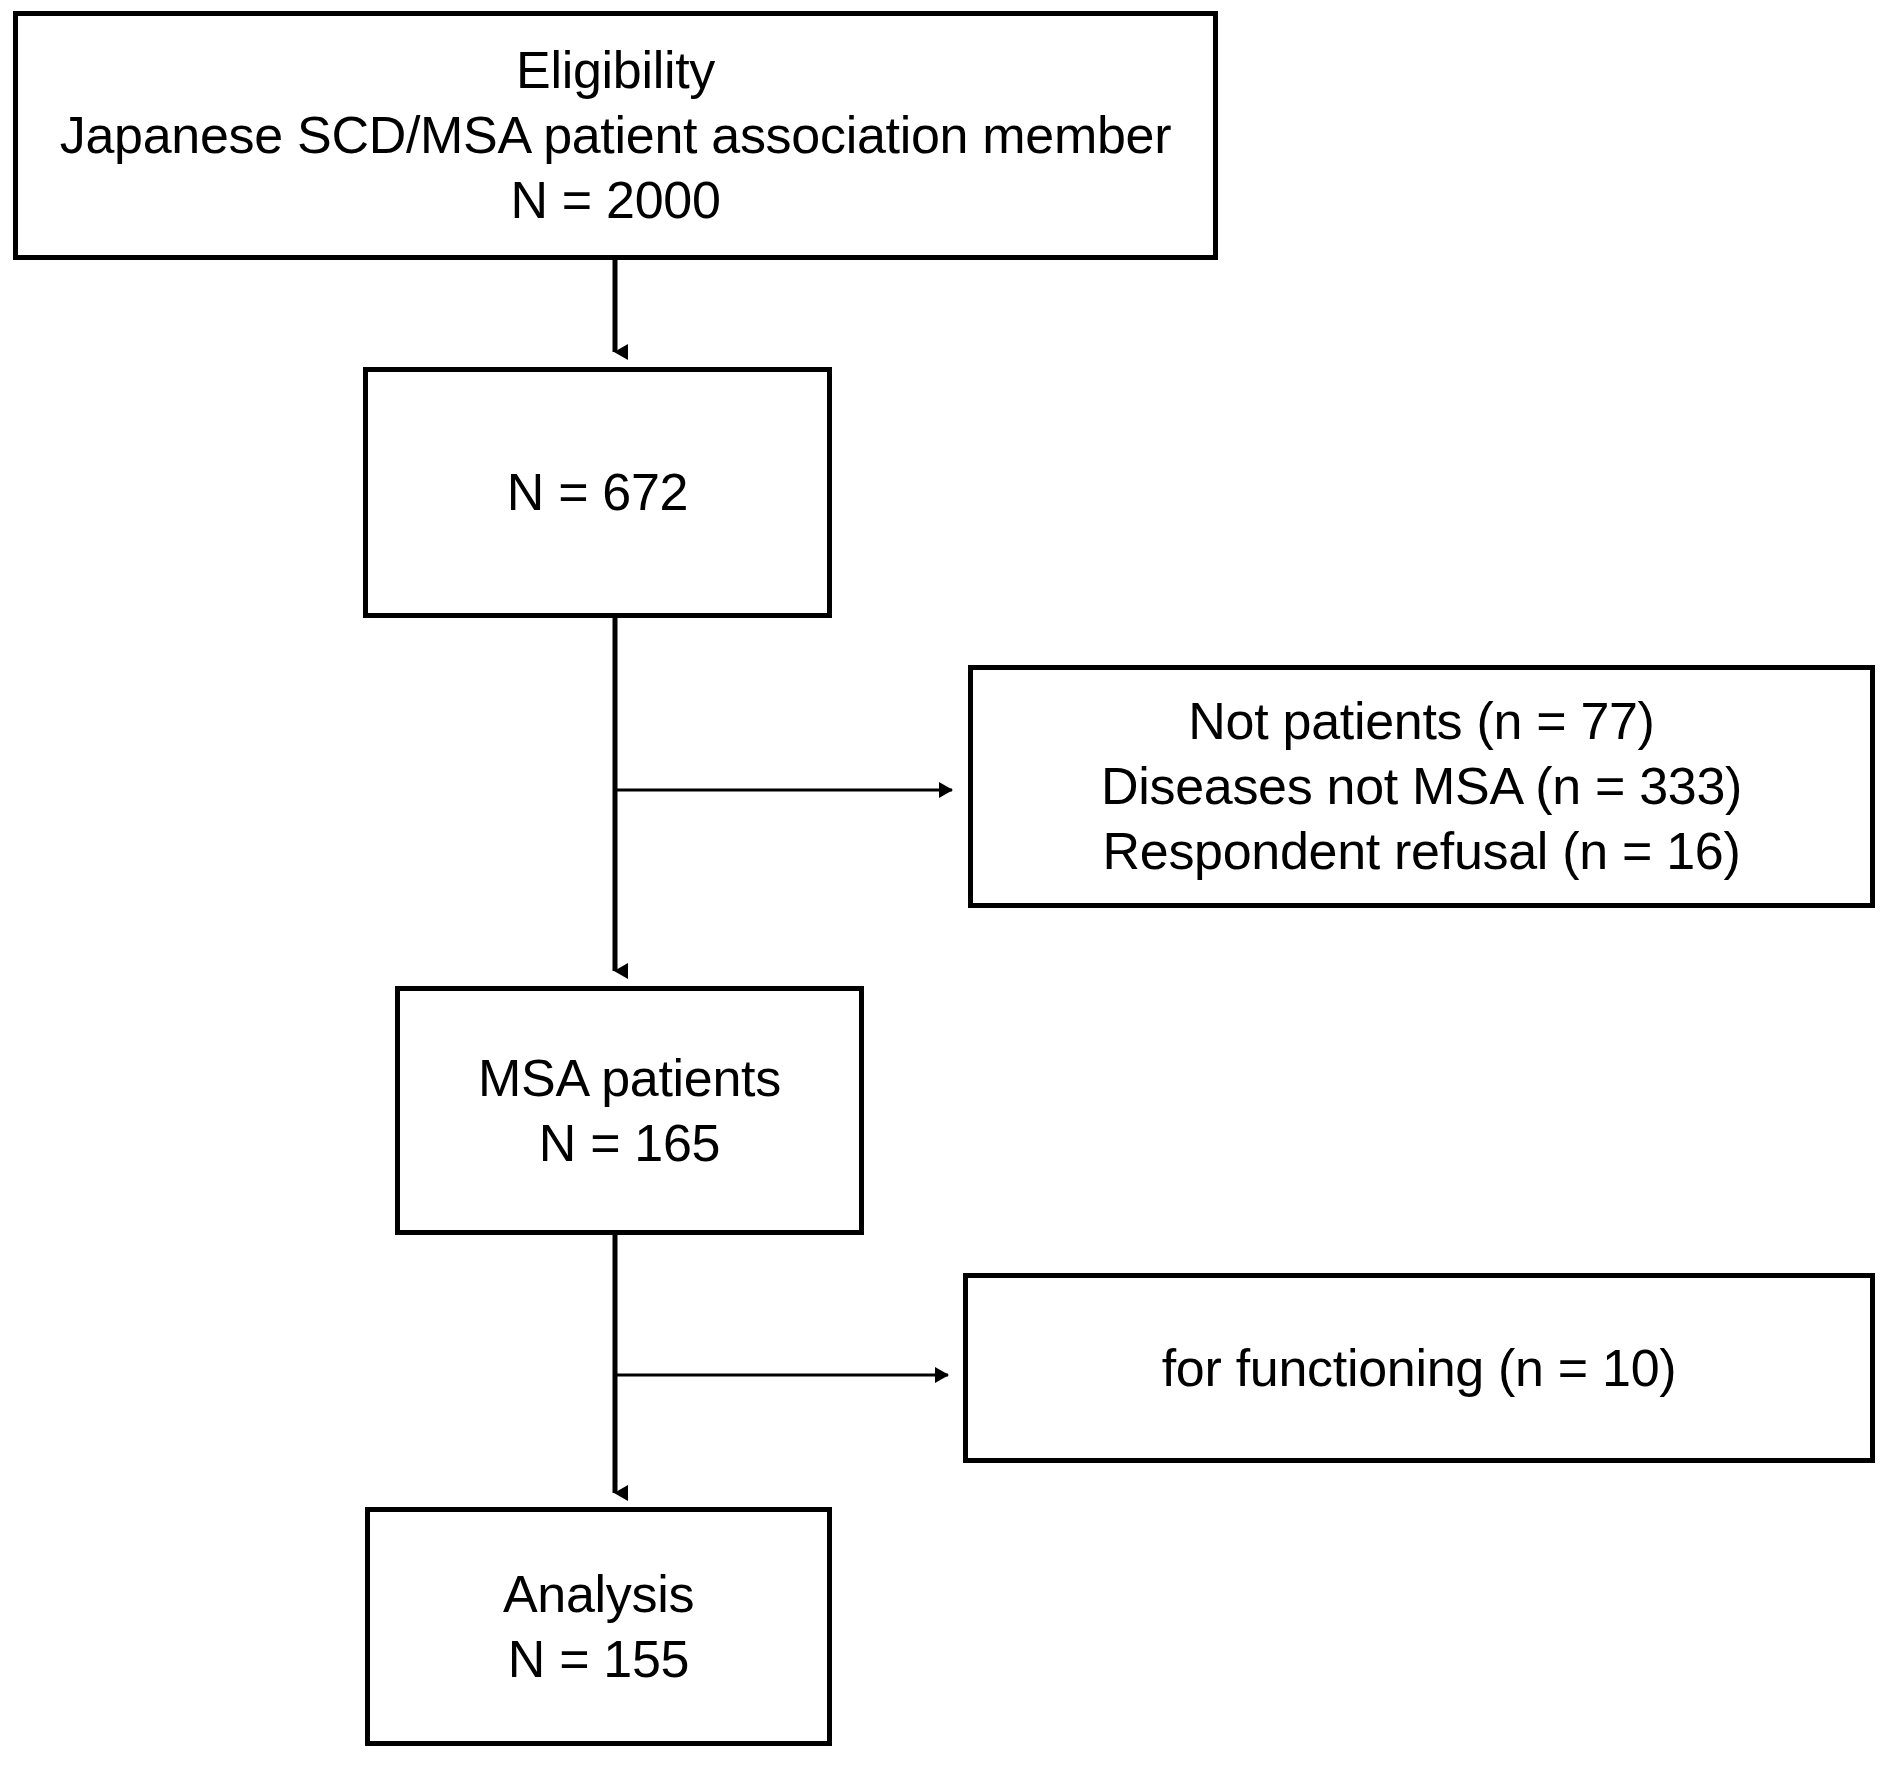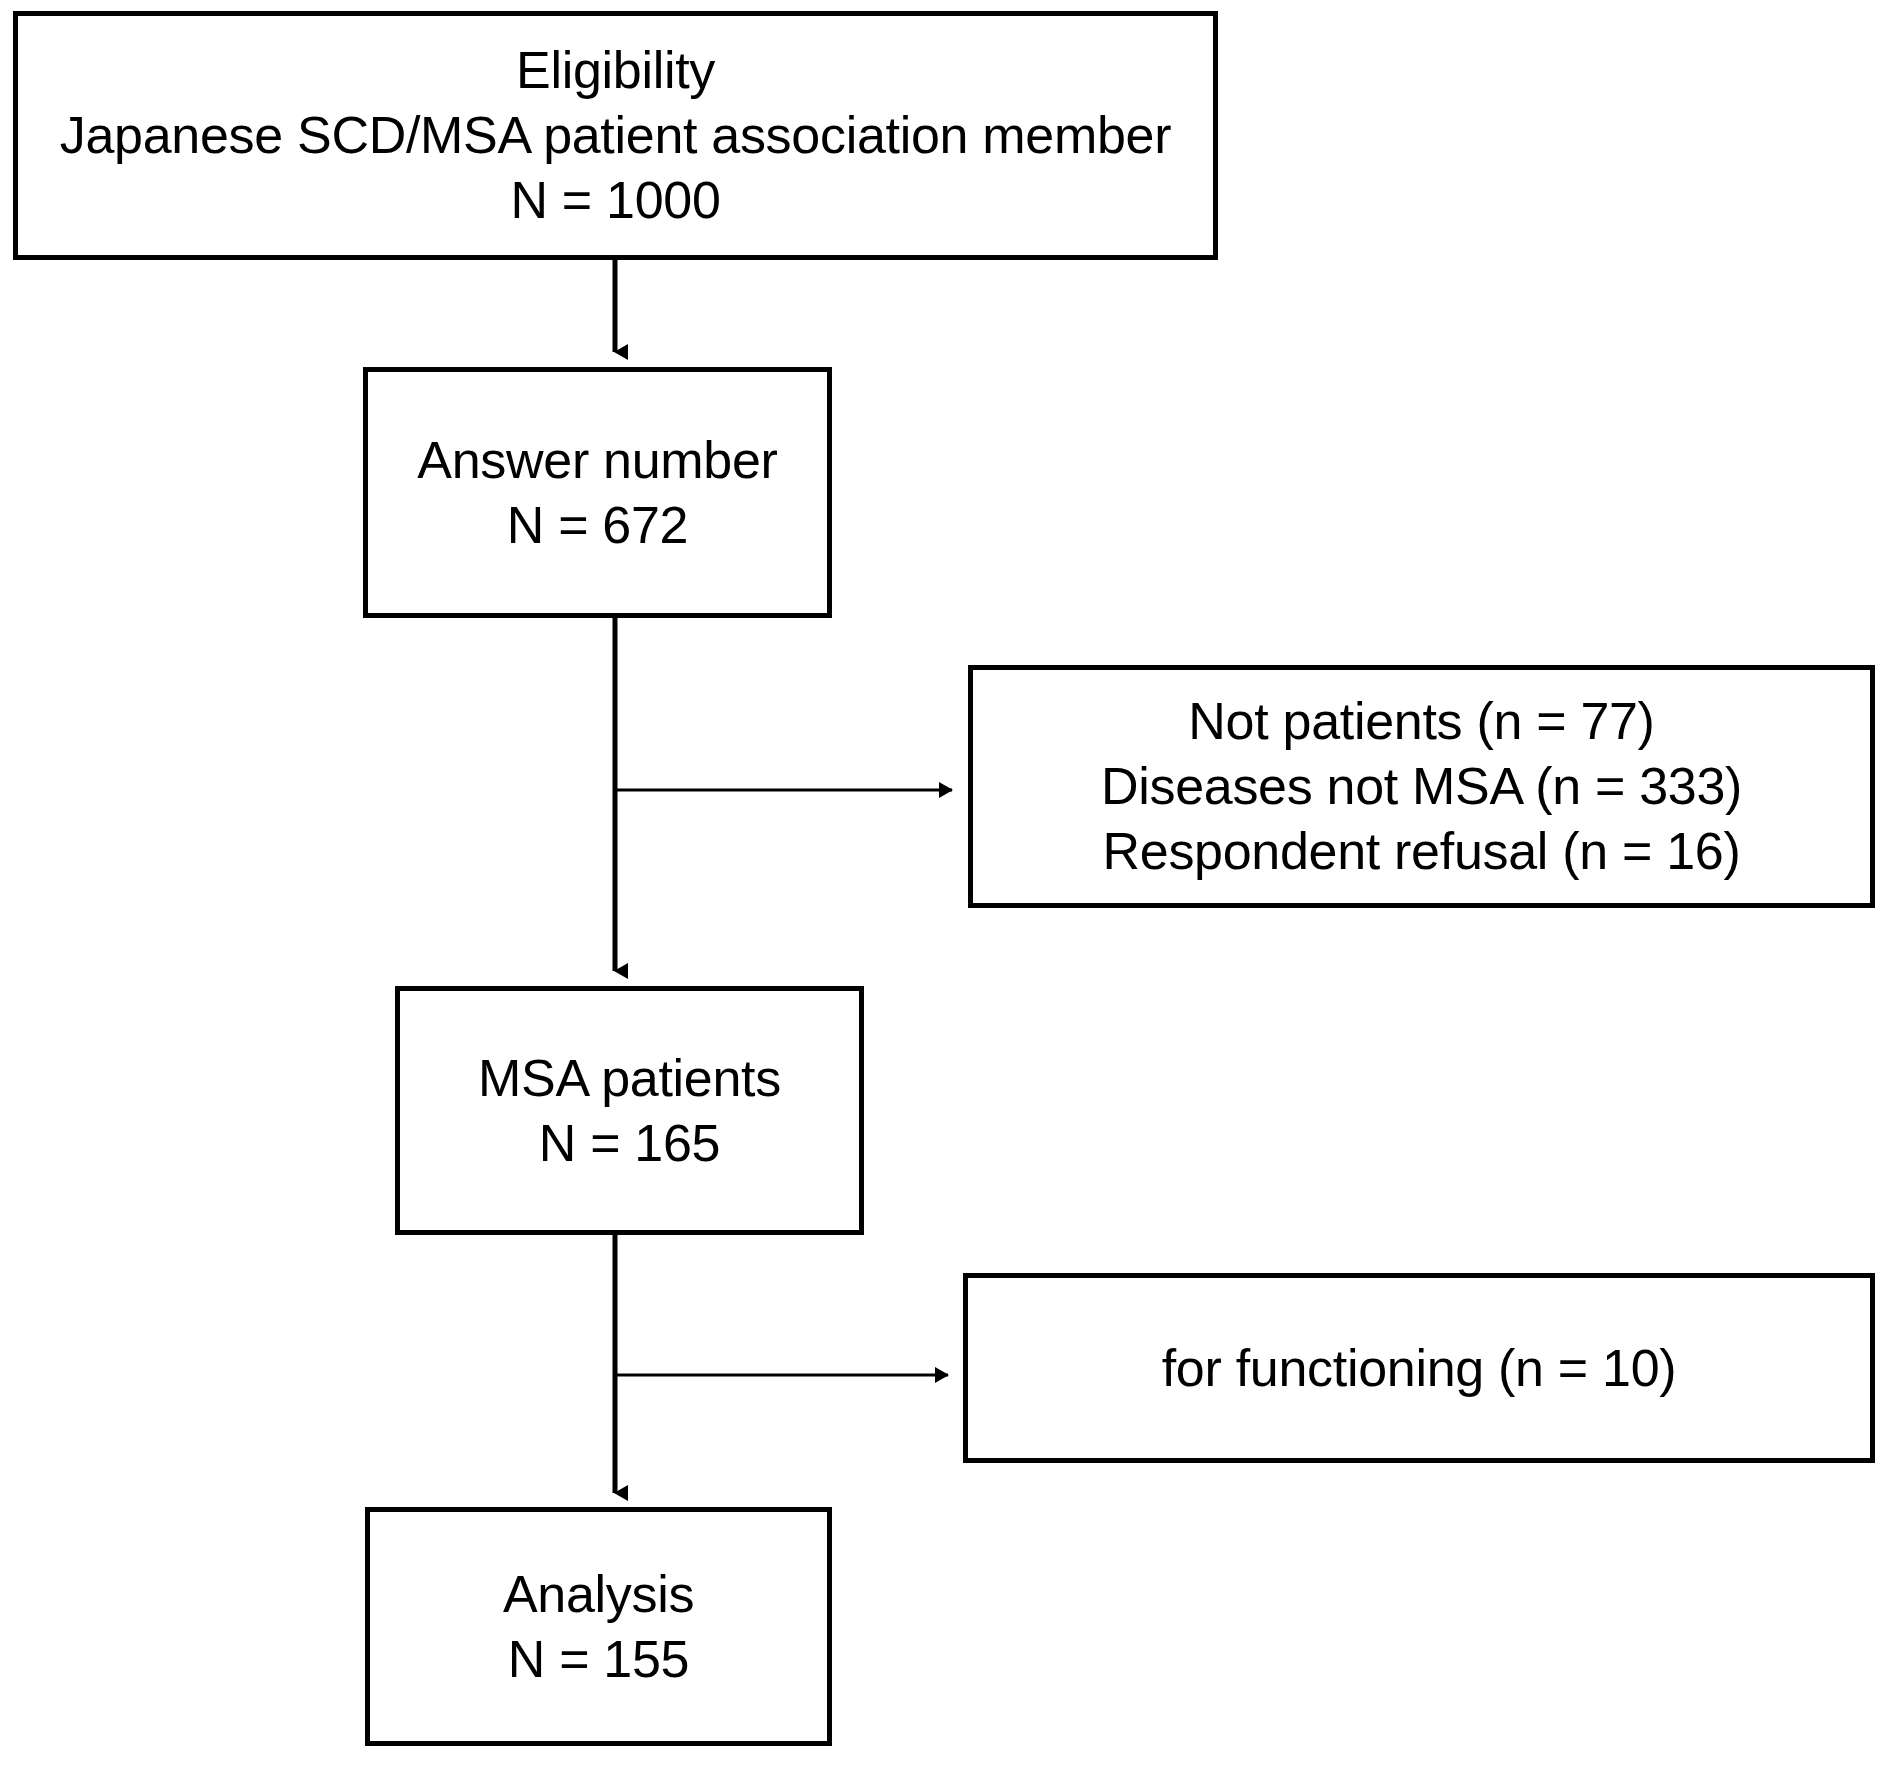--- a/index.html
+++ b/index.html
@@ -84,25 +84,24 @@
     </g>
 
     <g>
       <line x1="615" y1="1375" x2="948" y2="1375" stroke="#000000" stroke-width="3" marker-end="url(#arrowRight)"></line>
     </g>
   </svg>
 
   <div class="node" id="node-eligibility">
     <span class="line">Eligibility</span>
     <span class="line">Japanese SCD/MSA patient association member</span>
-    <span class="line">N = 1000</span>
+    <span class="line">N = 2000</span>
   </div>
 
   <div class="node" id="node-answer">
-    <span class="line">Answer number</span>
     <span class="line">N = 672</span>
   </div>
 
   <div class="node" id="node-excluded">
     <span class="line">Not patients (n = 77)</span>
     <span class="line">Diseases not MSA (n = 333)</span>
     <span class="line">Respondent refusal (n = 16)</span>
   </div>
 
   <div class="node" id="node-msa">

